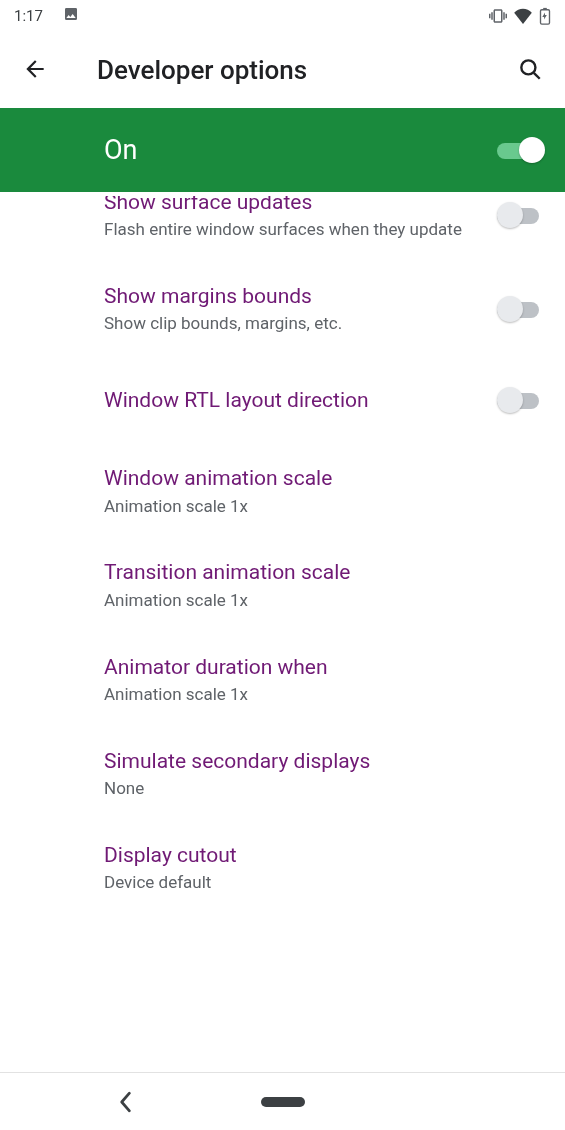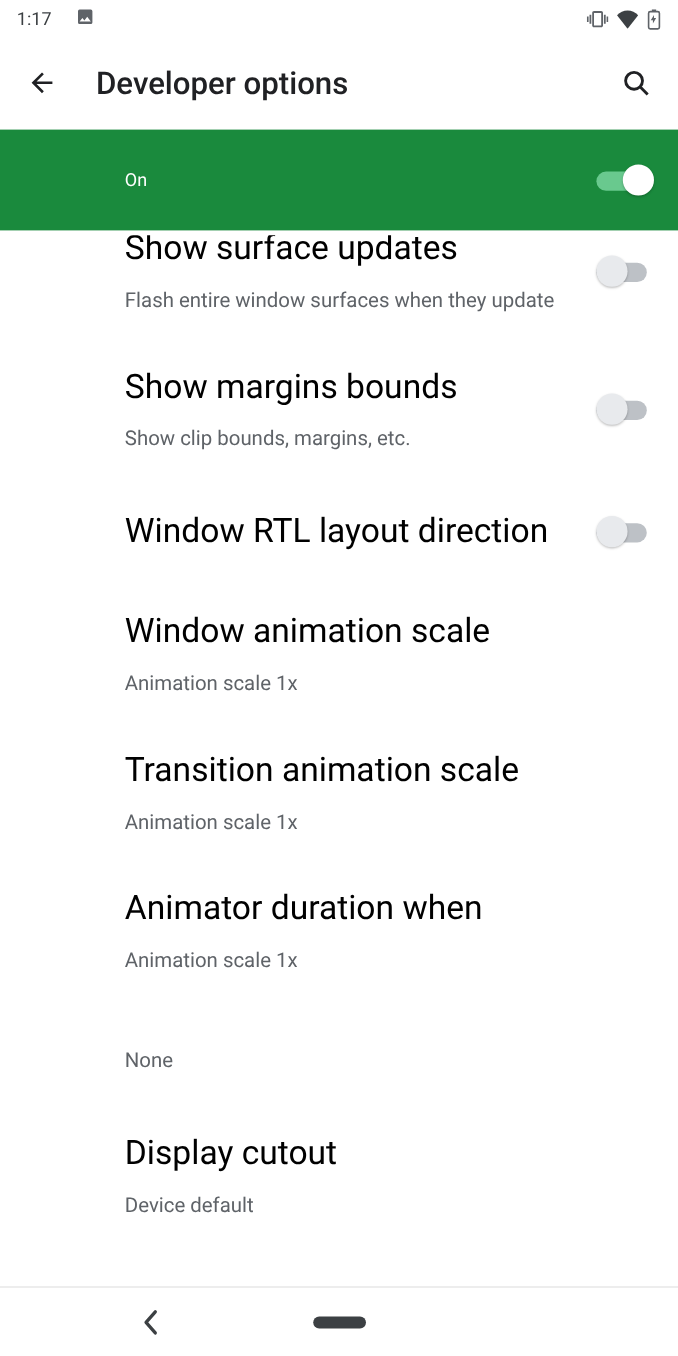--- a/index.html
+++ b/index.html
@@ -5,43 +5,43 @@
   * { box-sizing: border-box; margin: 0; padding: 0; }
   html, body { width: 565px; height: 1130px; font-family: Roboto, "Helvetica Neue", Arial, sans-serif; background:#fff; color:#202124; overflow:hidden; position:relative; }
   
   
   .status-bar { height:32px; display:flex; align-items:center; justify-content:space-between; padding:0 14px; font-size:15px; color:#3c4043; }
   .status-left { display:flex; align-items:center; gap:20px;}
   .status-right { display:flex; align-items:center; gap:6px;}
   .status-right svg { display:block; }
   
   
-  .app-bar { height:76px; display:flex; align-items:center; padding:0 18px; gap:28px;justify-content:space-between;}
+  .app-bar { height:76px; display:flex; align-items:center; padding:0 18px; gap:45px;justify-content:space-between;}
   .app-bar .title { font-size:26px; font-weight:500; color:#202124; flex:1;}
   .icon-btn { width:34px; height:34px; display:flex; align-items:center; justify-content:center; background:none; border:none; cursor:pointer; color:#202124; }
   
   
   .master { background:#1a8a3d; height:84px; display:flex; align-items:center; padding:0 22px 0 104px; color:#fff;}
-  .master .label { font-size:15px; flex:1;}
+  .master .label { font-size:27px; flex:1;}
   .switch { position:relative; width:46px; height:28px; }
   .switch .track { position:absolute; left:0; top:7px; width:42px; height:16px; border-radius:8px; }
   .switch .thumb { position:absolute; width:26px; height:26px; border-radius:50%; top:1px; box-shadow:0 1px 2px rgba(0,0,0,0.25);}
   .switch.on .track { background:#3fb86b; }
   .switch.on .thumb { background:#fff; left:22px; }
   .switch.off .track { background:#bdc1c6; }
   .switch.off .thumb { background:#e8eaed; left:0; }
   .master .switch.on .track { background:#69c98e; }
   
   
   .content { position:absolute; left:0; right:0; top:196px; bottom:0; overflow:hidden; }
   .list { position:relative; top:-28px; } 
   .row { display:flex; align-items:center; padding:20px 22px 20px 104px; min-height:88px; }
   .row .texts { flex:1; padding-right:16px;}
-  .row .primary { font-size:28px; color:#000000; line-height:1.35; }
-  .row .secondary { font-size:17px; color:#5f6368; line-height:1.4; margin-top:14px;}
+  .row .primary { font-size:21px; color:#701a75; line-height:1.35; }
+  .row .secondary { font-size:17px; color:#5f6368; line-height:1.4; margin-top:2px;}
   
   
   .navbar { position:absolute; left:0; right:0; bottom:0; height:58px; background:rgba(255,255,255,0.92); border-top:1px solid #e2e2e2; display:flex; align-items:center; justify-content:center;}
   .nav-pill { width:44px; height:10px; background:#3c4043; border-radius:5px;}
   .nav-back { position:absolute; left:118px; top:18px; }
   .nav-back svg { display:block; }
 </style>
 </head>
 <body>
 
@@ -146,20 +146,21 @@
         </div>
       </div>
       <div class="row">
         <div class="texts">
           <div class="primary">Animator duration when</div>
           <div class="secondary">Animation scale 1x</div>
         </div>
       </div>
       <div class="row">
         <div class="texts">
+          <div class="primary">Simulate secondary displays</div>
           <div class="secondary">None</div>
         </div>
       </div>
       <div class="row">
         <div class="texts">
           <div class="primary">Display cutout</div>
           <div class="secondary">Device default</div>
         </div>
       </div>
     </div>

